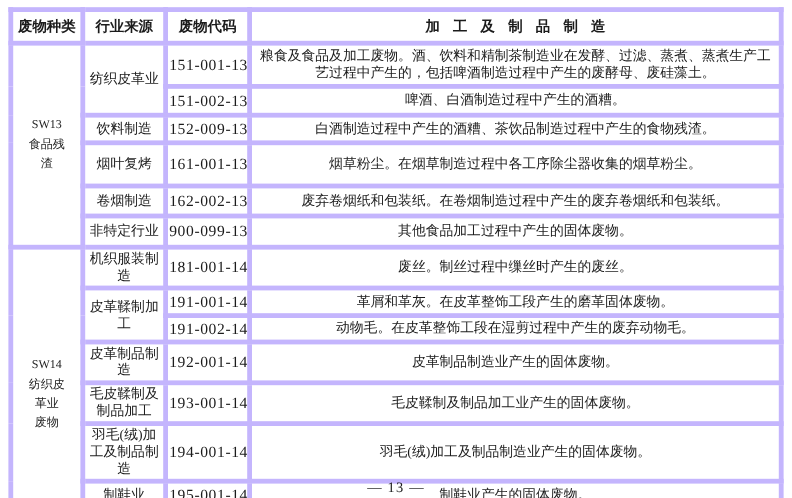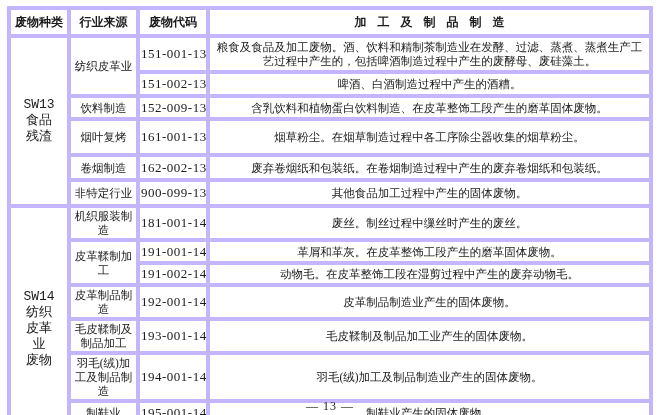--- a/index.html
+++ b/index.html
@@ -20,21 +20,21 @@
     border:4px solid #c4b5fd;
     overflow:hidden;
   }
   .doc-table th{
     font-size:12px;font-weight:bold;text-align:center;
     padding:3px 0;height:18px;white-space:nowrap;
   }
   th.name-header{letter-spacing:11px;text-indent:11px;}
   td.cat{
     text-align:center;vertical-align:middle;
-    font-size:13px;line-height:16px;padding:0 12px;font-family:Liberation Mono, monospace;
+    font-size:10px;line-height:16px;padding:0 12px;
   }
   td.ind{
     text-align:center;vertical-align:middle;
     font-size:11.5px;line-height:14px;padding:1px 3px;
   }
   td.code{
     text-align:center;vertical-align:middle;
     font-size:13px;letter-spacing:0.5px;white-space:nowrap;
   }
   td.desc{
@@ -75,21 +75,21 @@
       <td class="code">151-001-13</td>
       <td class="desc">粮食及食品及加工废物。酒、饮料和精制茶制造业在发酵、过滤、蒸煮、蒸煮生产工艺过程中产生的，包括啤酒制造过程中产生的废酵母、废硅藻土。</td>
     </tr>
     <tr style="height:24px;margin-left:42px;">
       <td class="code">151-002-13</td>
       <td class="desc">啤酒、白酒制造过程中产生的酒糟。</td>
     </tr>
     <tr style="height:23px;">
       <td class="ind">饮料制造</td>
       <td class="code">152-009-13</td>
-      <td class="desc">含乳饮料和植物蛋白饮料制造、在皮革整饰工段产生的磨革固体废物。</td>
+      <td class="desc">白酒制造过程中产生的酒糟、茶饮品制造过程中产生的食物残渣。</td>
     </tr>
     <tr style="height:36px;">
       <td class="ind">烟叶复烤</td>
       <td class="code">161-001-13</td>
       <td class="desc">烟草粉尘。在烟草制造过程中各工序除尘器收集的烟草粉尘。</td>
     </tr>
     <tr style="height:25px;">
       <td class="ind">卷烟制造</td>
       <td class="code">162-002-13</td>
       <td class="desc">废弃卷烟纸和包装纸。在卷烟制造过程中产生的废弃卷烟纸和包装纸。</td>

